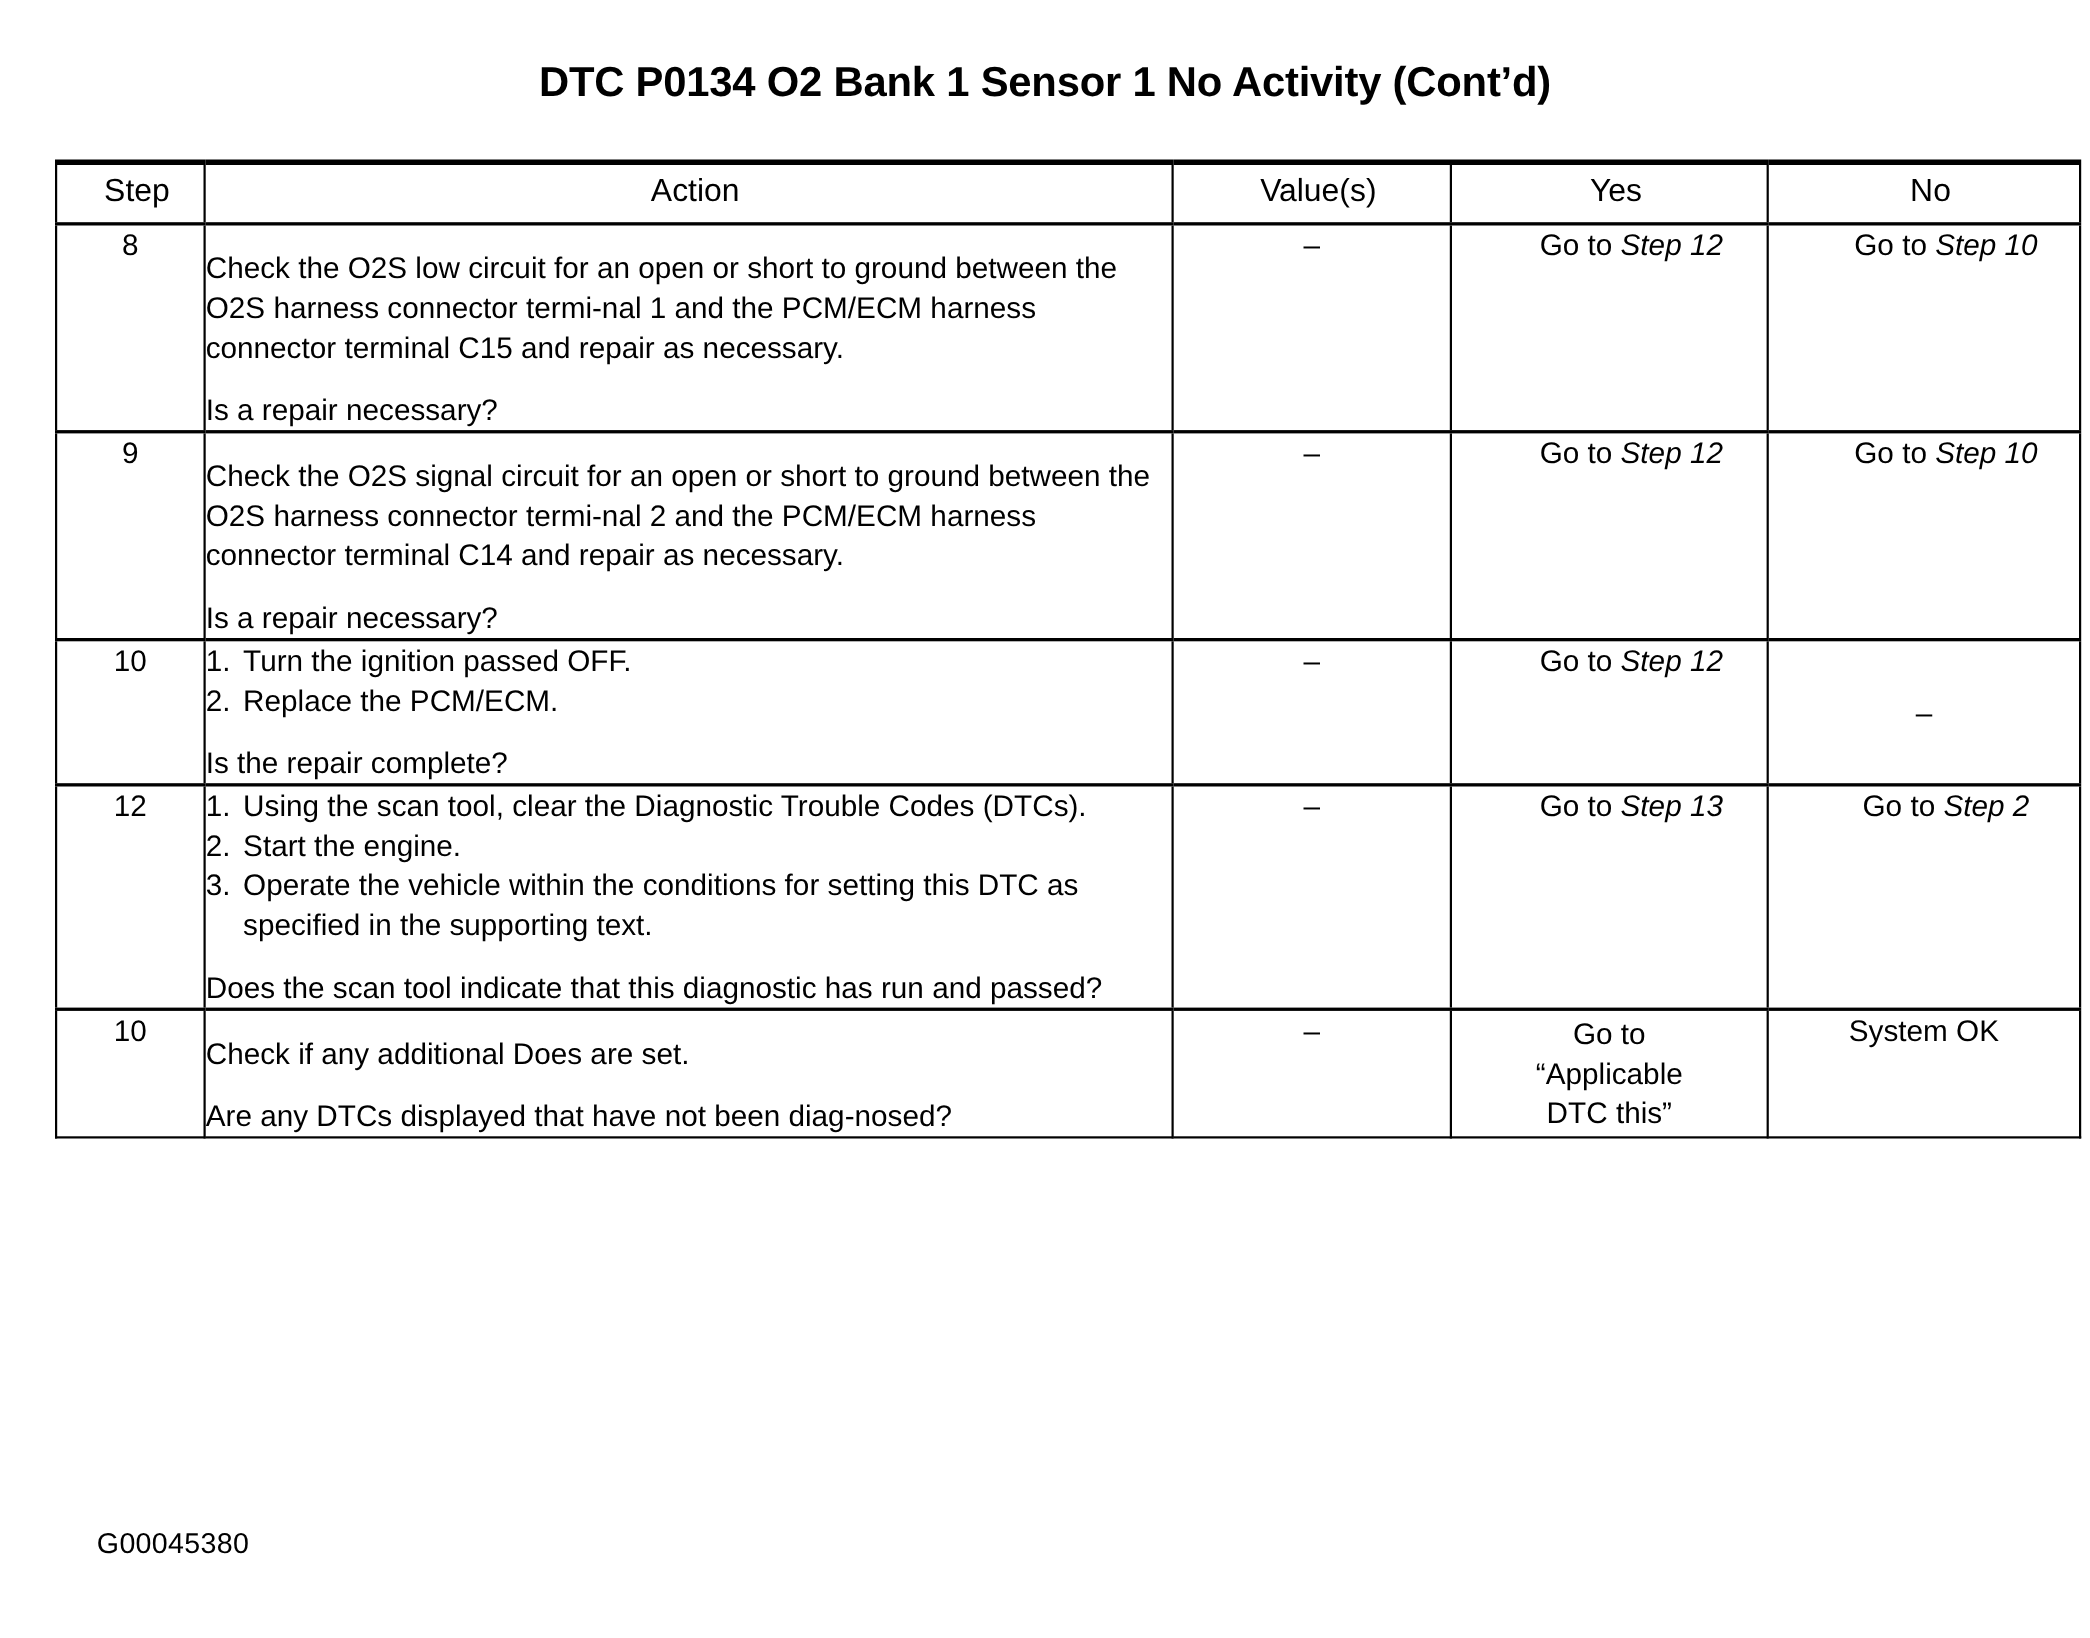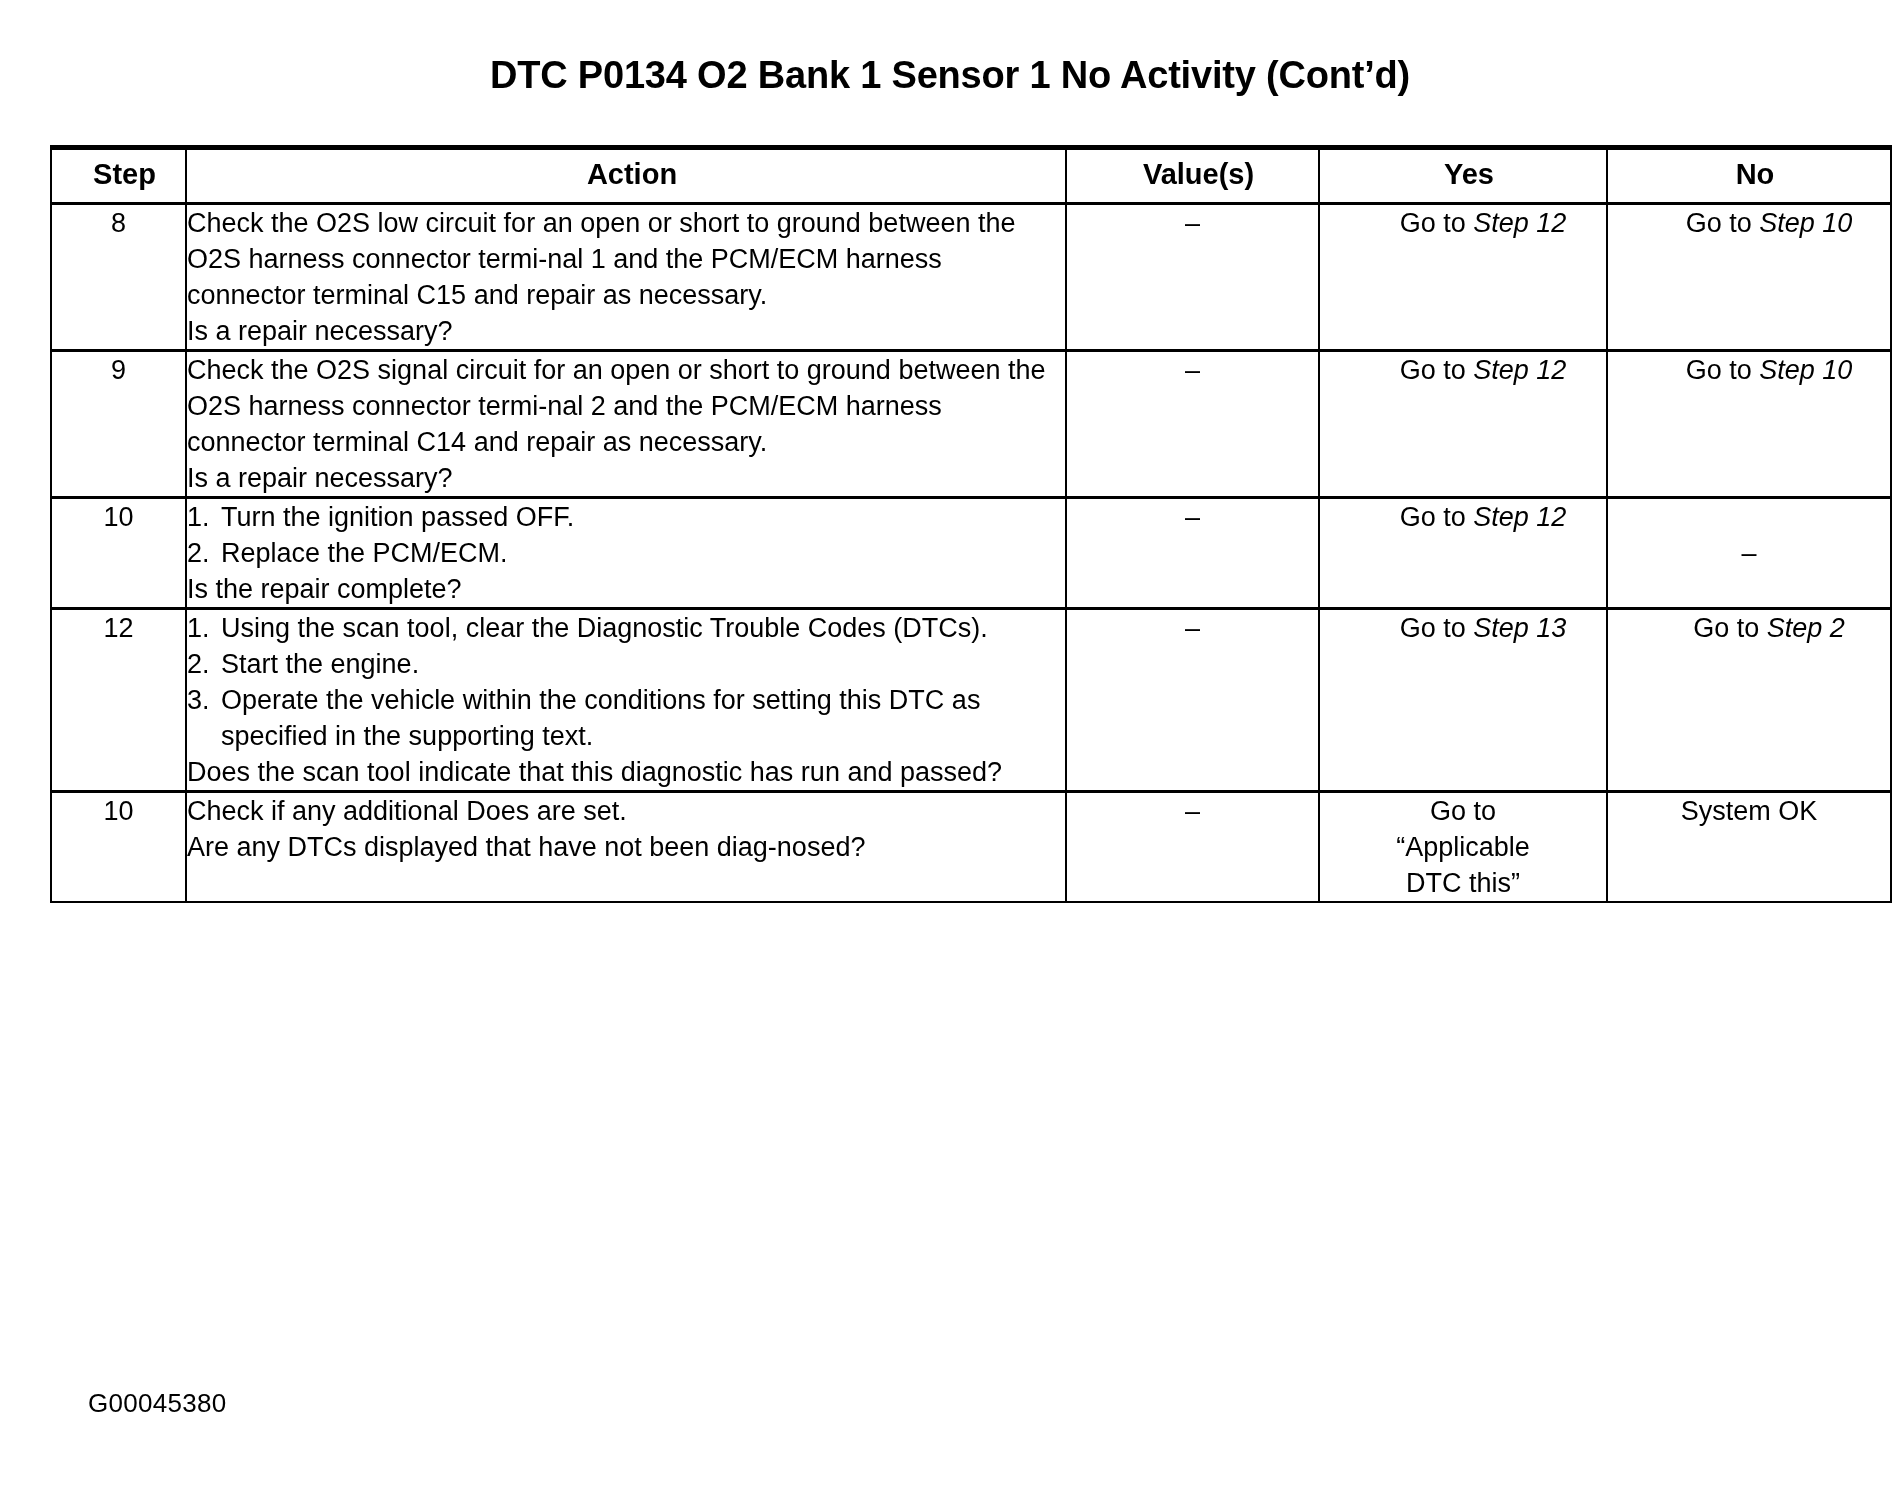--- a/index.html
+++ b/index.html
@@ -56,21 +56,21 @@
     border: 2px solid #000000;
     padding: 0;
     vertical-align: top;
     font-size: 27px;
     line-height: 36px;
   }
 
   .diag-table thead th {
     border-top: 5px solid #000000;
     border-bottom: 3px solid #000000;
-    font-weight: bold;
+    font-weight: normal;
     font-size: 29px;
     text-align: center;
     padding: 6px 0 10px 12px;
     vertical-align: middle;
   }
 
   .diag-table tbody tr td {
     border-top: 3px solid #000000;
   }
 
@@ -97,20 +97,21 @@
     font-size: 27px;
   }
 
   .cell-yes.mid, .cell-no.mid {
     vertical-align: middle;
     padding-bottom: 0;
   }
 
   .act-line {
     white-space: pre-wrap;
+    margin-top: 21px;
   }
 
   .act-numbered {
     display: flex;
     align-items: flex-start;
   }
   .act-num {
     width: 34px;
     flex: 0 0 34px;
   }

